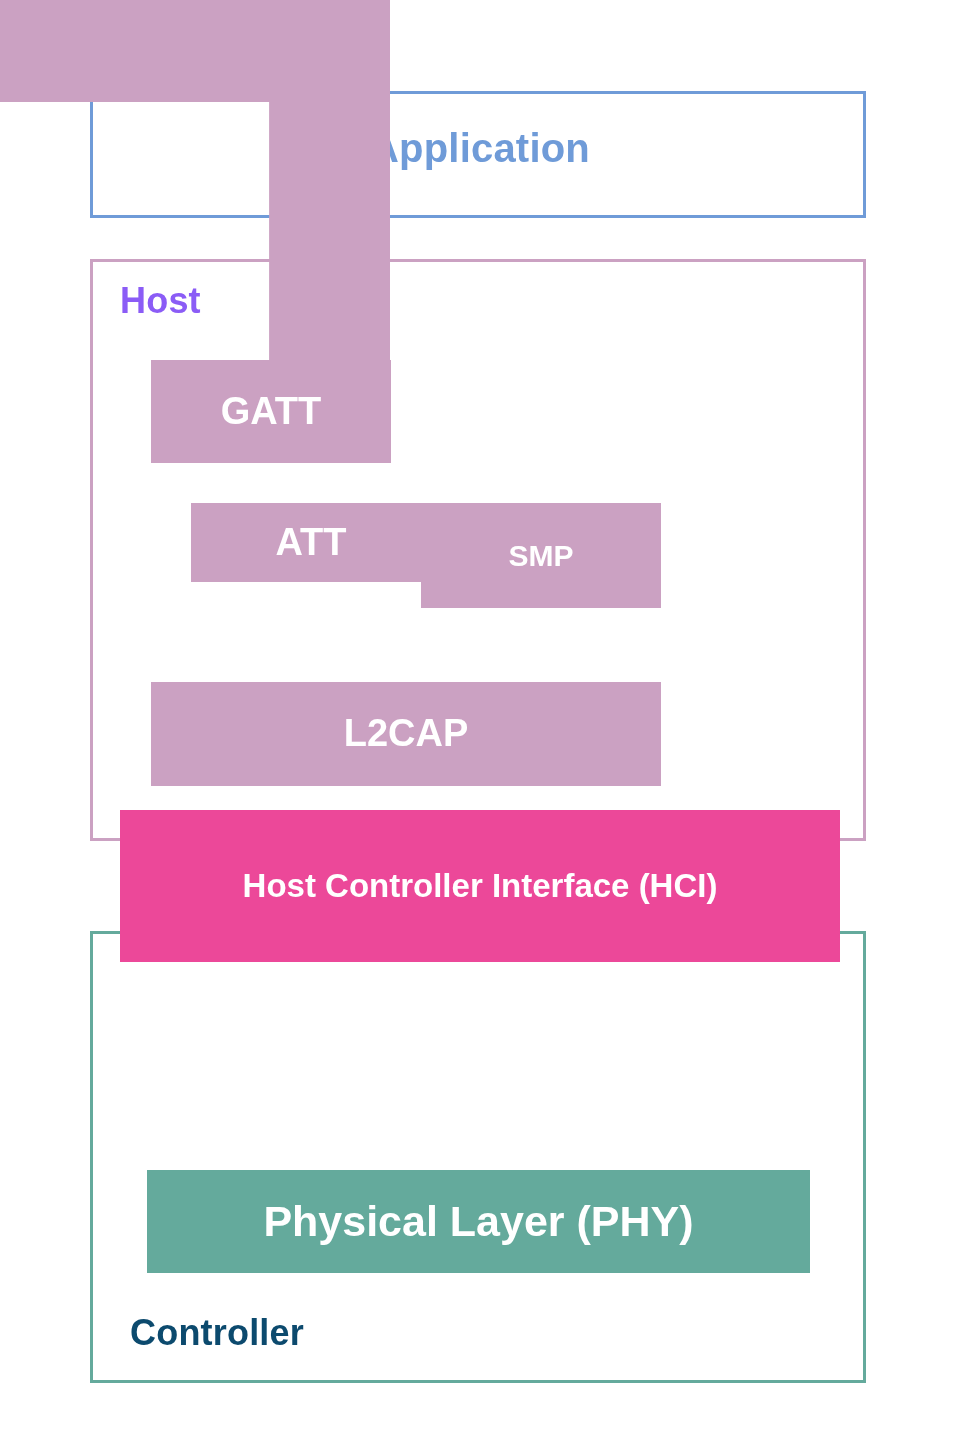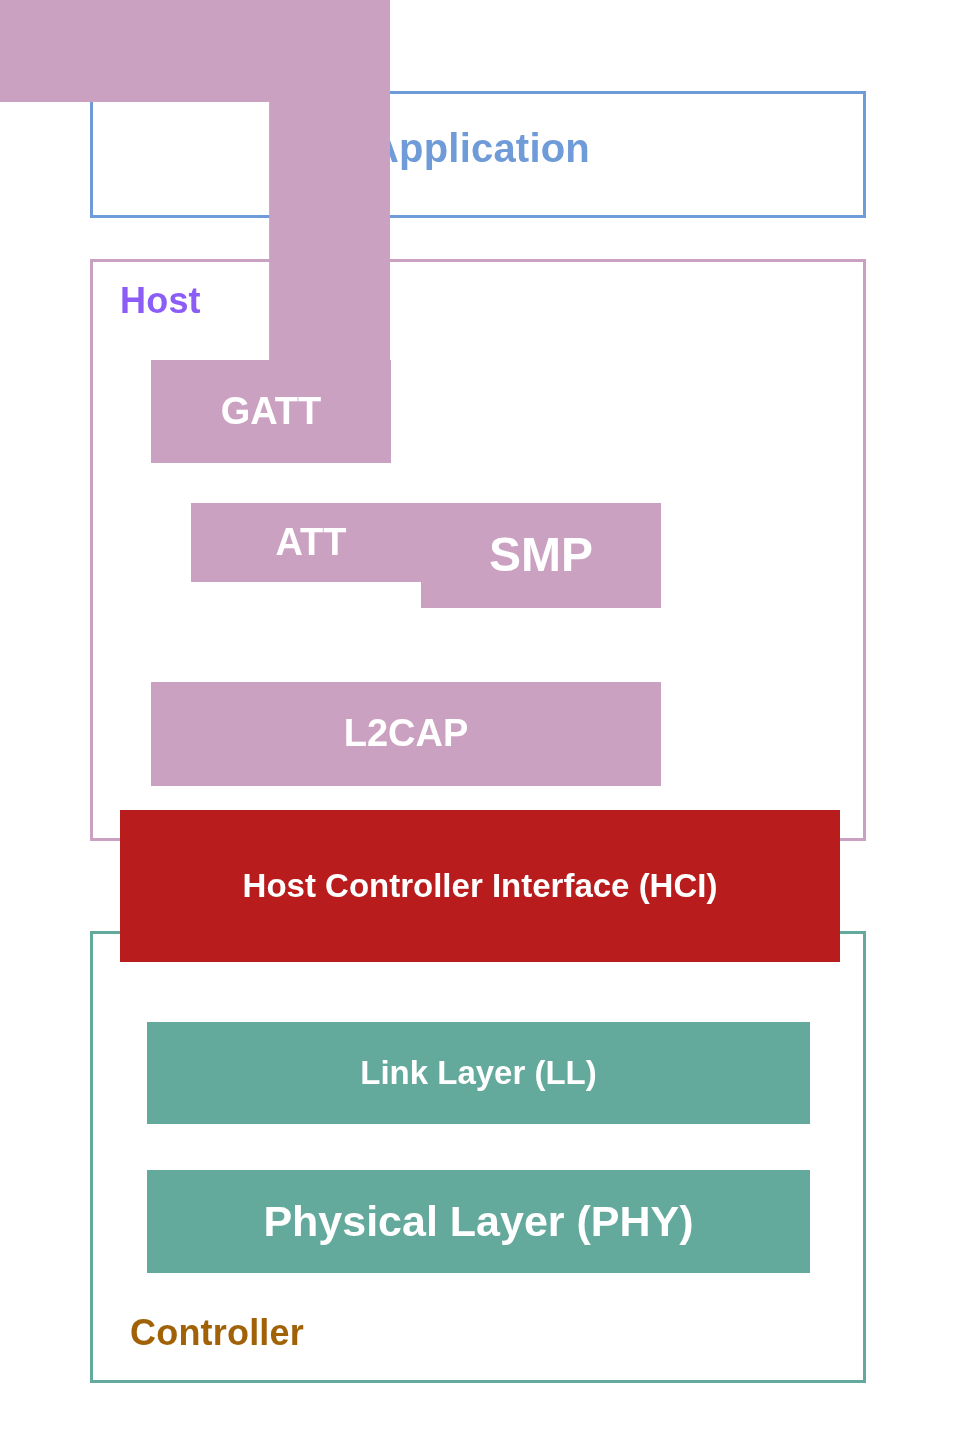--- a/index.html
+++ b/index.html
@@ -59,37 +59,37 @@
     font-size: 40px;
   }
   #host-label {
     left: 120px;
     top: 280px;
     color: #8b5cf6;
   }
   #controller-label {
     left: 130px;
     top: 1312px;
-    color: #a16207;
+    color: #0c4a6e;
   }
 
   
   .block {
     position: absolute;
     box-sizing: border-box;
     display: flex;
     align-items: center;
     justify-content: center;
     color: #ffffff;
     font-weight: bold;
     text-align: center;
     line-height: 1.1;
   }
   .block-host   { background: #cba1c2; }
-  .block-hci    { background: #b91c1c; }
+  .block-hci    { background: #ec4899; }
   .block-ctrl   { background: #64aa9c; }
 
   
   #block-gatt {
     left: 151px; top: 360px;
     width: 240px; height: 103px;
     font-size: 38px;
   }
   
   #block-gap {
@@ -113,21 +113,21 @@
   }
   #block-att {
     left: 151px; top: 503px;
     width: 240px; height: 79px;
     font-size: 38px;
     margin-left: 40px;
   }
   #block-smp {
     left: 421px; top: 503px;
     width: 240px; height: 105px;
-    font-size: 48px;
+    font-size: 30px;
   }
   #block-l2cap {
     left: 151px; top: 647px;
     width: 510px; height: 104px;
     font-size: 38px;
     margin-top: 35px;
   }
 
   
   #block-hci {
@@ -168,19 +168,18 @@
 
   <div class="block block-host" id="block-att">ATT</div>
 
   <div class="block block-host" id="block-smp">SMP</div>
 
   <div class="block block-host" id="block-l2cap">L2CAP</div>
 
   <div class="layer-box" id="controller-box"></div>
   <div class="container-title" id="controller-label">Controller</div>
 
-  <div class="block block-ctrl" id="block-ll">Link Layer (LL)</div>
 
   <div class="block block-ctrl" id="block-phy">Physical Layer (PHY)</div>
 
   <div class="block block-hci" id="block-hci">Host Controller Interface (HCI)</div>
 
 </div>
 
 </body></html>

